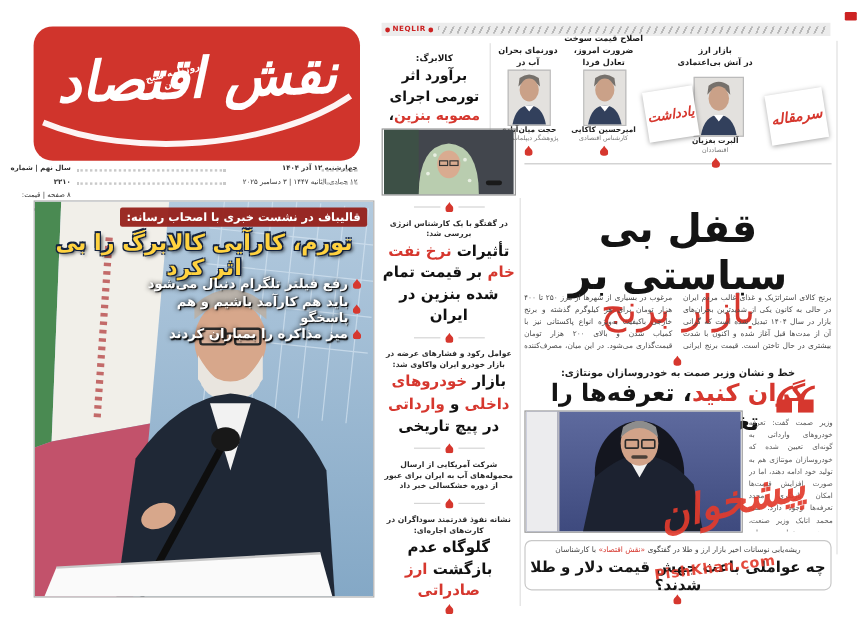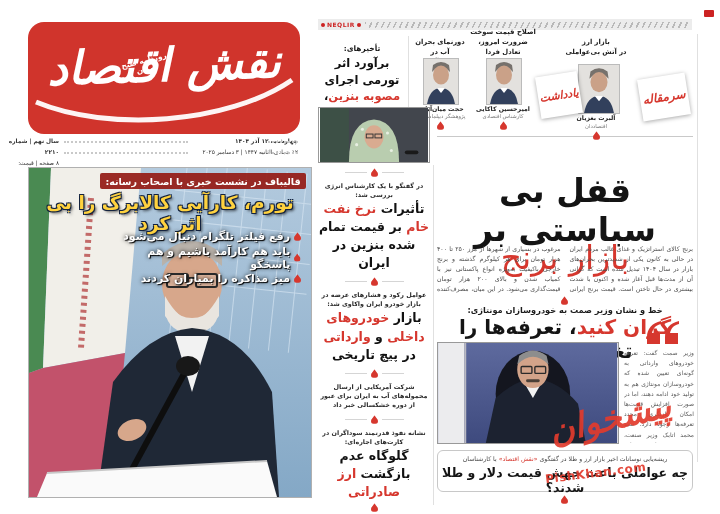--- a/index.html
+++ b/index.html
@@ -140,21 +140,21 @@
   <div class="abs vline" style="left:697px;top:34px;height:428px;"></div>
   <div class="abs vline" style="left:433px;top:165px;height:340px;"></div>
   <div class="abs vline" style="left:408px;top:36px;height:96px;"></div>
   <div class="abs hline" style="left:437px;top:136px;width:256px;"></div>
 
   <div class="abs card" style="left:640px;top:76px;width:48px;height:42px;transform:rotate(-9deg);">
     <span style="font-size:12px;">سرمقاله</span>
   </div>
   <div class="abs ptitle c" style="left:550px;top:38px;width:92px;">
     <div>بازار ارز</div>
-    <div>در آتش بی‌عواملی</div>
+    <div>در آتش بی‌اعتمادی</div>
   </div>
   <svg class="abs portrait" style="left:578px;top:64px;" width="40" height="48" viewBox="0 0 34 45">
       <use href="#bust"></use>
     </svg>
   <div class="abs pname c" style="left:550px;top:114px;width:92px;">آلبرت بغزیان</div>
   <div class="abs prole c" style="left:550px;top:123px;width:92px;">اقتصاددان</div>
   <svg class="abs drop" style="left:593px;top:131px;" viewBox="0 0 10 12">
       <use href="#dropsym"></use>
     </svg>
 
@@ -181,21 +181,21 @@
   </div>
   <svg class="abs portrait" style="left:423px;top:58px;" width="34" height="45" viewBox="0 0 34 45">
       <use href="#bust"></use>
     </svg>
   <div class="abs pname c" style="left:412px;top:105px;width:56px;">حجت میان‌آبادی</div>
   <div class="abs prole c" style="left:412px;top:113px;width:56px;">پژوهشگر دیپلماسی آب</div>
   <svg class="abs drop" style="left:437px;top:121px;" viewBox="0 0 10 12">
       <use href="#dropsym"></use>
     </svg>
 
-  <div class="abs c bold" style="left:320px;top:44px;width:84px;font-size:7.5px;">تأخیرهای:</div>
+  <div class="abs c bold" style="left:320px;top:44px;width:84px;font-size:7.5px;">کالابرگ:</div>
   <div class="abs c mid-headline" style="left:318px;top:55px;width:88px;font-size:11.5px;"><span>برآورد اثر تورمی اجرای </span><span class="red">مصوبه بنزین</span><span>، حدود دو دهم درصد است</span></div>
   <svg class="abs" style="left:318px;top:107px;border:1px solid #999;box-sizing:border-box;" width="112" height="56" viewBox="0 0 112 56">
     <rect width="112" height="56" fill="#42464d"></rect>
     <rect width="30" height="56" x="0" fill="#3a5a42" opacity="0.55"></rect>
     <path d="M30 56 Q30 14 56 12 Q82 14 82 56 Z" fill="#b9cdaf"></path>
     <circle cx="44" cy="22" r="1.6" fill="#e8efe2"></circle>
       <circle cx="70" cy="26" r="1.6" fill="#e8efe2"></circle>
     <circle cx="38" cy="38" r="1.6" fill="#e8efe2"></circle>
       <circle cx="74" cy="44" r="1.6" fill="#e8efe2"></circle>
     <ellipse cx="56" cy="30" rx="10" ry="12" fill="#d9ab90"></ellipse>

